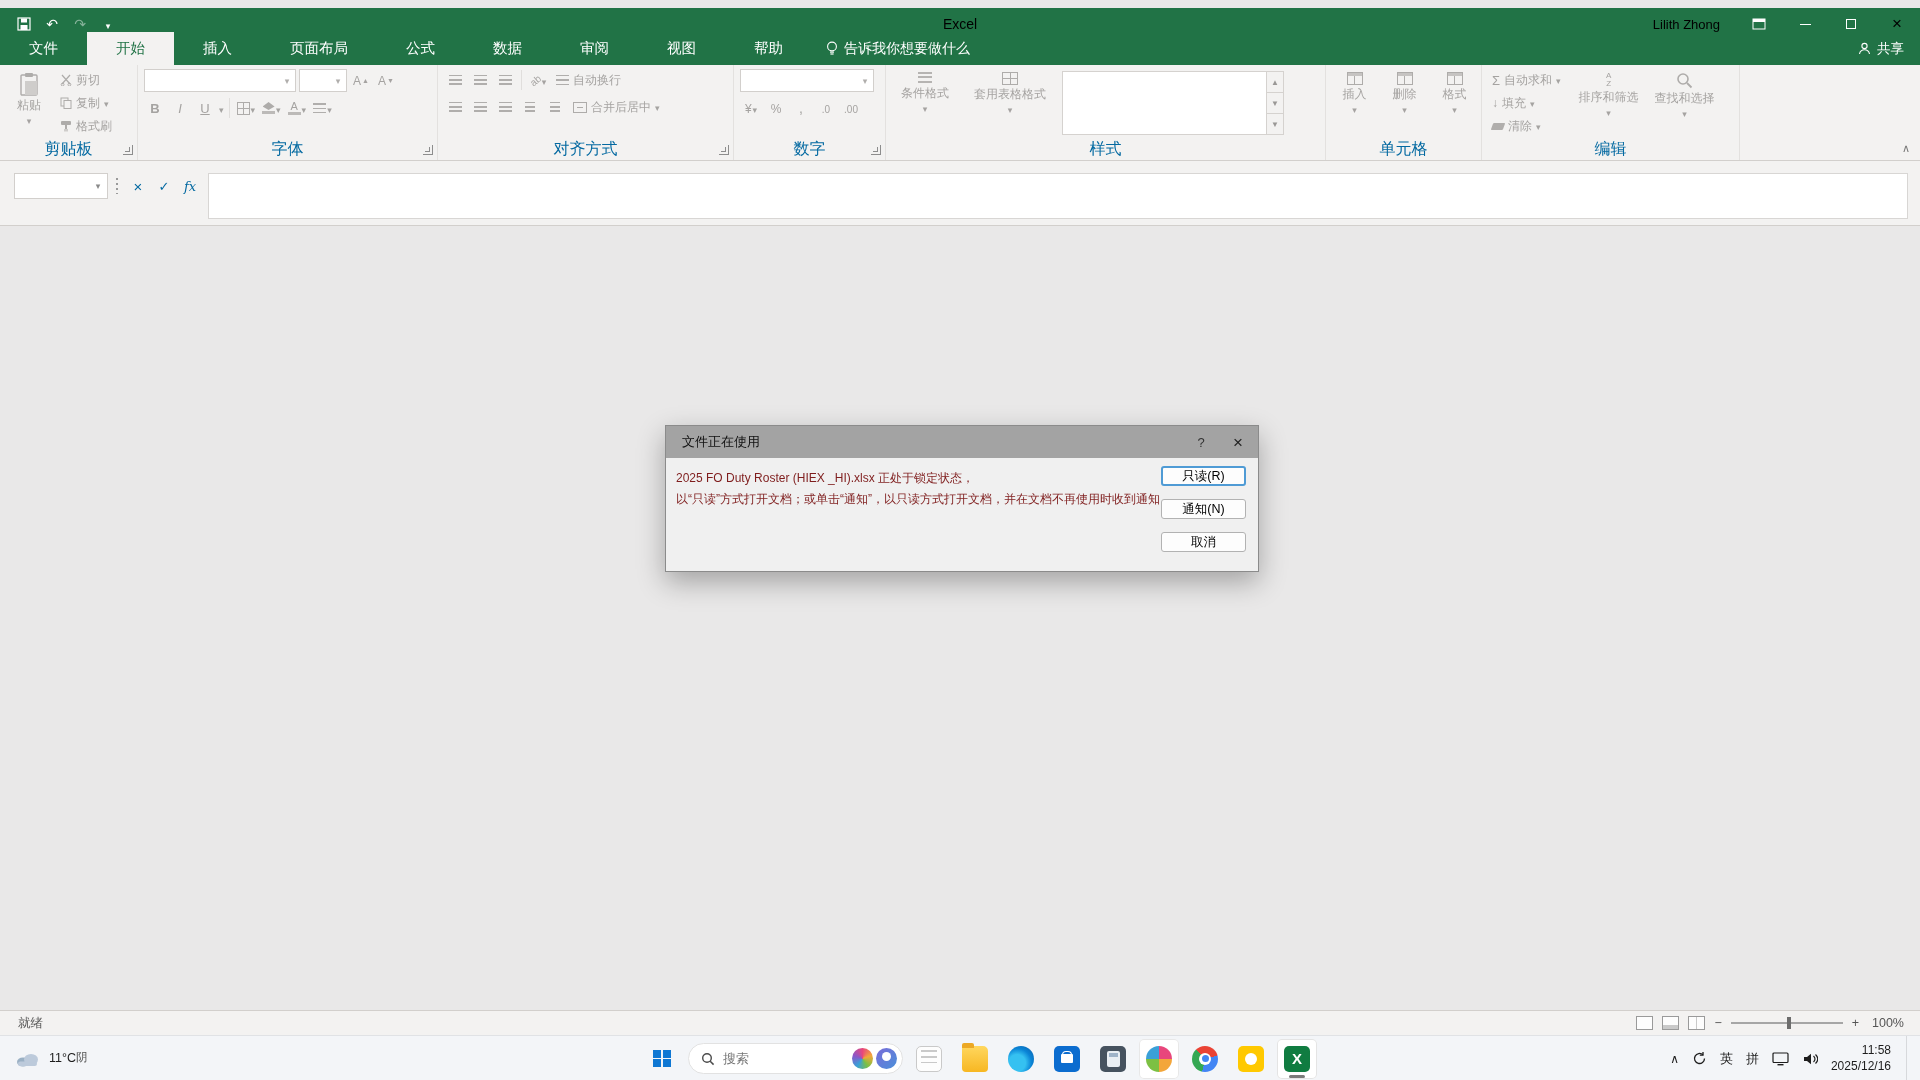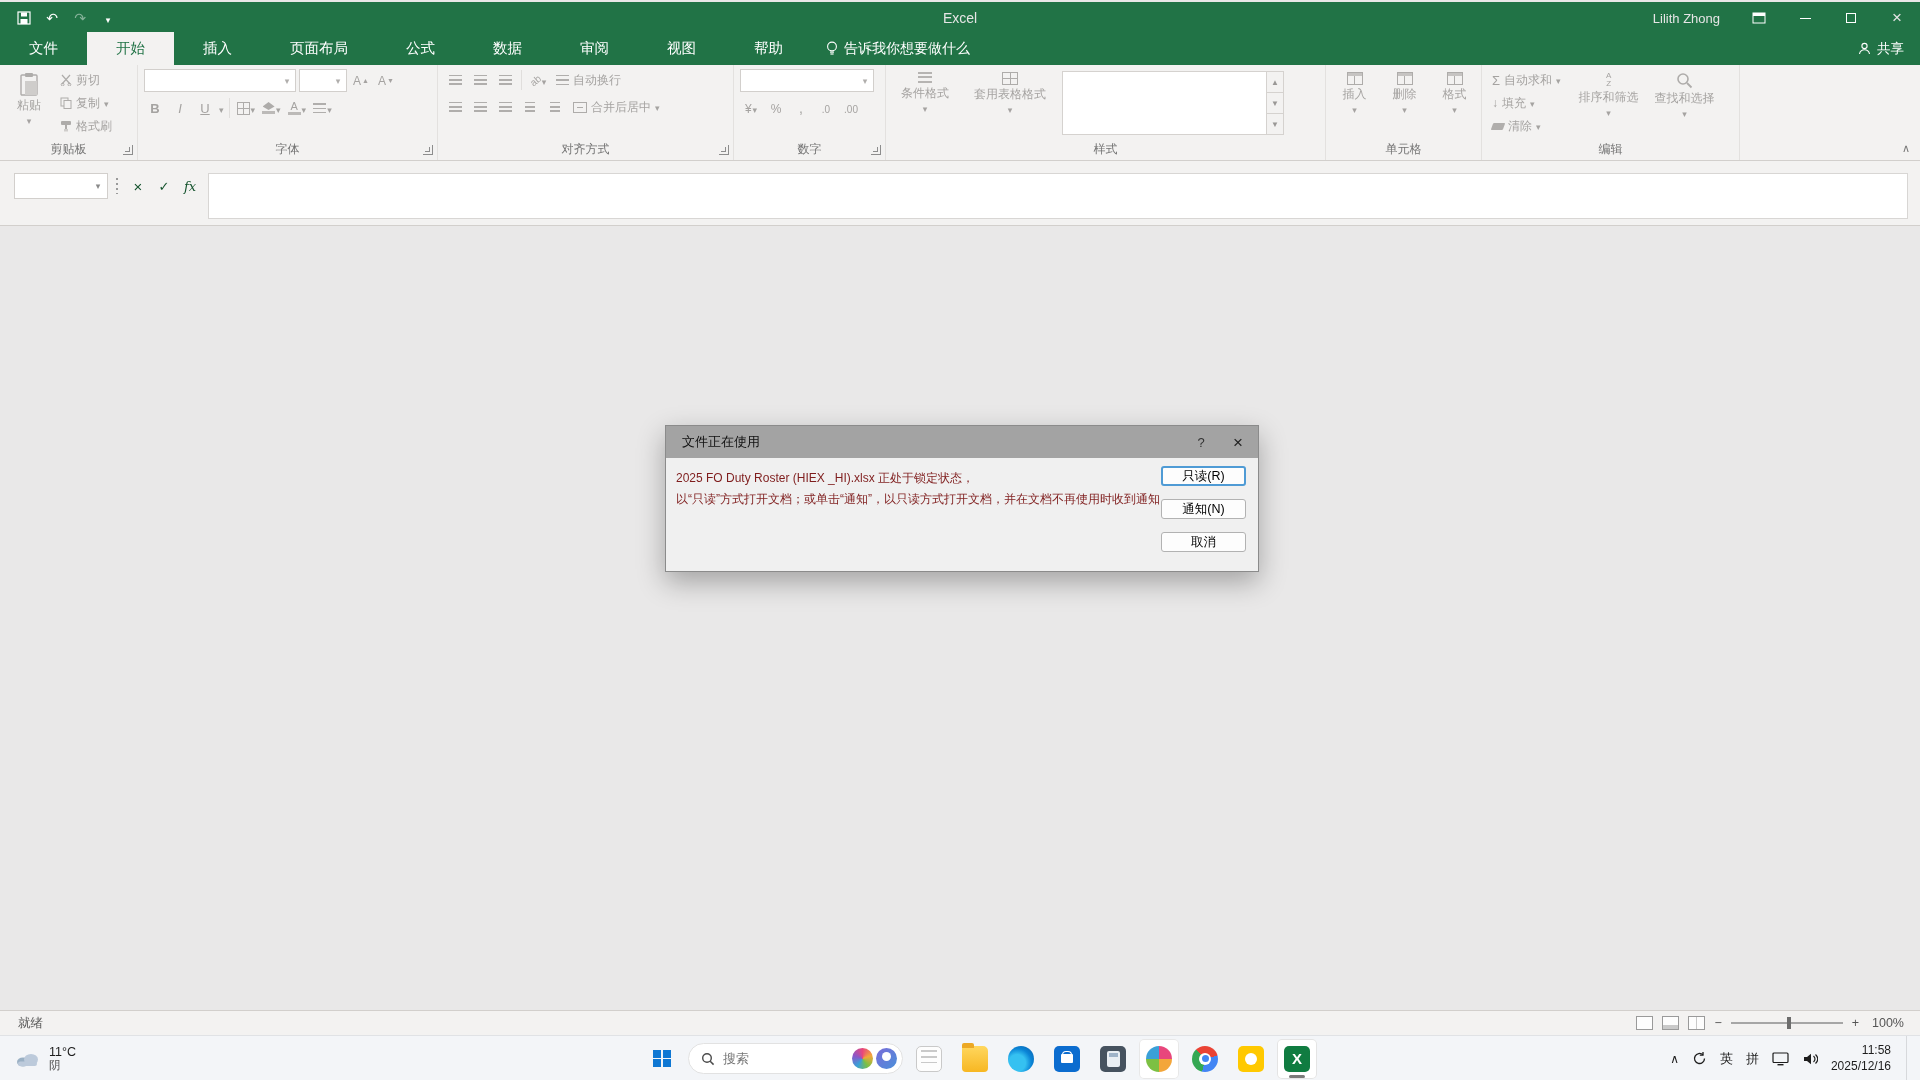--- a/index.html
+++ b/index.html
@@ -1,21 +1,21 @@
 <!DOCTYPE html>
 <html><head>
 <meta charset="utf-8">
 <style>
   *{margin:0;padding:0;box-sizing:border-box}
   html,body{width:1920px;height:1080px;overflow:hidden}
   body{font-family:"Liberation Sans","DejaVu Sans",sans-serif;cursor:default}
   .screen{position:relative;width:1920px;height:1080px;background:#e9e8e8;overflow:hidden}
 
   
-  .titlebar{position:absolute;left:0;top:2px;width:100%;height:32px;background:#217346;display:flex;align-items:center;color:#e5e5e5;z-index:5}
+  .titlebar{position:absolute;left:0;top:8px;width:100%;height:32px;background:#217346;display:flex;align-items:center;color:#000000;z-index:5}
   .qat{display:flex;align-items:center;gap:4px;padding-left:12px}
   .qbtn{width:24px;height:24px;display:flex;align-items:center;justify-content:center;font-size:14px;color:#fff}
   .qbtn.dis{opacity:.45}
   .tb-title{position:absolute;left:0;right:0;text-align:center;font-size:14px;pointer-events:none}
   .tb-right{margin-left:auto;display:flex;align-items:center;height:100%}
   .tb-user{font-size:13px;margin-right:16px}
   .winbtn{width:46px;height:100%;display:flex;align-items:center;justify-content:center}
   .minbar{width:11px;height:1px;background:#fff}
   .maxbox{width:10px;height:10px;border:1px solid #fff}
   .i-close::before{content:"×";font-size:17px;line-height:1}
@@ -24,21 +24,21 @@
   .tabrow{position:absolute;left:0;top:32px;width:100%;height:33px;background:#217346;display:flex;align-items:stretch;color:#fff;z-index:5}
   .tab{display:flex;align-items:center;padding:0 29px;font-size:14.5px}
   .tab.active{background:#f3f2f1;color:#217346}
   .tellme{display:flex;align-items:center;gap:6px;padding:0 14px;font-size:14px}
   .share{margin-left:auto;display:flex;align-items:center;gap:6px;padding:0 16px;font-size:13.5px}
 
   
   .ribbon{position:absolute;left:0;top:65px;width:100%;height:96px;background:#f3f2f1;border-bottom:1px solid #d2cfcc;display:flex;z-index:4}
   .rgroup{position:relative;height:100%;border-right:1px solid #e3e1df;display:flex;flex-direction:column;flex:0 0 auto}
   .rg-content{flex:1;display:flex;padding:4px 4px 0 6px;gap:4px}
-  .rg-label{height:21px;display:flex;align-items:center;justify-content:center;font-size:12px;color:#737373}
+  .rg-label{height:21px;display:flex;align-items:center;justify-content:center;font-size:16px;color:#0369a1}
   .launcher{position:absolute;right:4px;bottom:5px;width:10px;height:10px;border-right:1px solid #8d8d8d;border-bottom:1px solid #8d8d8d}
   .launcher::after{content:"";position:absolute;right:2px;bottom:2px;width:4px;height:4px;border-right:1px solid #8d8d8d;border-bottom:1px solid #8d8d8d}
   .bigbtn{display:flex;flex-direction:column;align-items:center;justify-content:flex-start;padding-top:3px;color:#a5a3a1;font-size:12px;line-height:14px;text-align:center;gap:2px}
   .minicol{display:flex;flex-direction:column;justify-content:flex-start;gap:1px}
   .minibtn{display:flex;align-items:center;gap:4px;font-size:12px;color:#a5a3a1;height:22px;padding:0 4px;white-space:nowrap}
   .i-caret::before{content:"▾";font-size:9px}
   .i-caret{color:#a5a3a1;line-height:1}
   .rows2{display:flex;flex-direction:column;gap:5px}
   .rrow{display:flex;align-items:center;gap:3px}
   .combo{background:#fff;border:1px solid #d2cfcc;height:23px;display:flex;align-items:center}
@@ -79,21 +79,21 @@
   .itl{font-style:italic}
   .unl{text-decoration:underline}
 
   
   .frow{position:absolute;left:0;top:161px;width:100%;height:65px;background:#f3f2f1;border-bottom:1px solid #d2cfcc;display:flex;align-items:flex-start;padding:12px 12px 0 14px;z-index:3}
   .namebox{width:94px;height:26px;background:#fff;border:1px solid #d2cfcc;display:flex;align-items:center}
   .namebox input{border:none;outline:none;flex:1;width:50px;font-size:12px;padding-left:6px;background:transparent}
   .nbdrop{width:18px;height:100%;display:flex;align-items:center;justify-content:center;color:#8a8a8a;font-size:9px}
   .dots{width:2px;height:16px;background:repeating-linear-gradient(#9a9a9a 0 2px,transparent 2px 5px);margin:5px 8px 0 8px}
   .fbtns{display:flex;align-items:center;gap:2px;margin-right:6px}
-  .fbtn{width:24px;height:26px;display:flex;align-items:center;justify-content:center;color:#14532d;font-size:13px}
+  .fbtn{width:24px;height:26px;display:flex;align-items:center;justify-content:center;color:#0369a1;font-size:13px}
   .i-x::before{content:"×";font-size:15px}
   .i-check::before{content:"✓"}
   .fx{font-style:italic;font-family:"DejaVu Serif","Liberation Serif",serif;font-size:13px}
   .formulabar{flex:1;height:46px;background:#fff;border:1px solid #d8d6d4;font-size:13px;padding:4px 6px;color:#222}
 
   
   .dialog{position:absolute;left:665px;top:425px;width:594px;height:147px;background:#f0f0f0;border:1px solid #8b8b8b;box-shadow:0 10px 26px rgba(0,0,0,.30);z-index:20}
   .dlg-title{height:32px;background:#a3a3a3;display:flex;align-items:center;padding-left:16px;font-size:13px;color:#111}
   .dlg-ctrls{margin-left:auto;display:flex;align-items:center;height:100%}
   .dlg-help{width:34px;height:100%;display:flex;align-items:center;justify-content:center;font-size:13px;color:#333}
@@ -113,21 +113,21 @@
   .viewbtn.v3{background:linear-gradient(90deg,#fdfdfd 48%,#c9c9c9 48% 52%,#fdfdfd 52%)}
   .i-minus::before{content:"−"}
   .i-plus::before{content:"+"}
   .ztrack{position:relative;width:112px;height:2px;background:#a6a6a6}
   .zhandle{position:absolute;left:50%;top:-5px;width:4px;height:12px;background:#6d6d6d}
   .zoomval{min-width:36px;text-align:right}
 
   
   .taskbar{position:absolute;left:0;top:1035px;width:100%;height:45px;background:#f3f5f8;border-top:1px solid #e0e2e5;z-index:10}
   .weather{position:absolute;left:0;top:0;height:45px;display:flex;align-items:center;gap:8px;padding:0 14px}
-  .wtxt{display:flex;flex-direction:column;line-height:1.15}
+  .wtxt{display:flex;flex-direction:row;line-height:1.15}
   .w-temp{font-size:12.5px;color:#1d1d1d}
   .w-cond{font-size:11.5px;color:#555}
   .tb-center{position:absolute;left:642px;top:0;height:45px;display:flex;align-items:center;gap:6px}
   .startbtn{width:40px;height:40px;display:flex;align-items:center;justify-content:center;border-radius:5px}
   .winlogo{display:grid;grid-template-columns:8px 8px;grid-template-rows:8px 8px;gap:1.6px}
   .winlogo div{background:#0e77d3}
   .searchpill{width:215px;height:31px;background:#fff;border:1px solid #e2e2e2;border-radius:16px;display:flex;align-items:center;padding:0 5px 0 12px;gap:8px}
   .searchpill input{border:none;outline:none;background:transparent;font-size:13px;width:100px;color:#333;font-family:inherit}
   .sp-icons{margin-left:auto;display:flex;align-items:center;gap:3px}
   .spdot{width:21px;height:21px;border-radius:50%}

